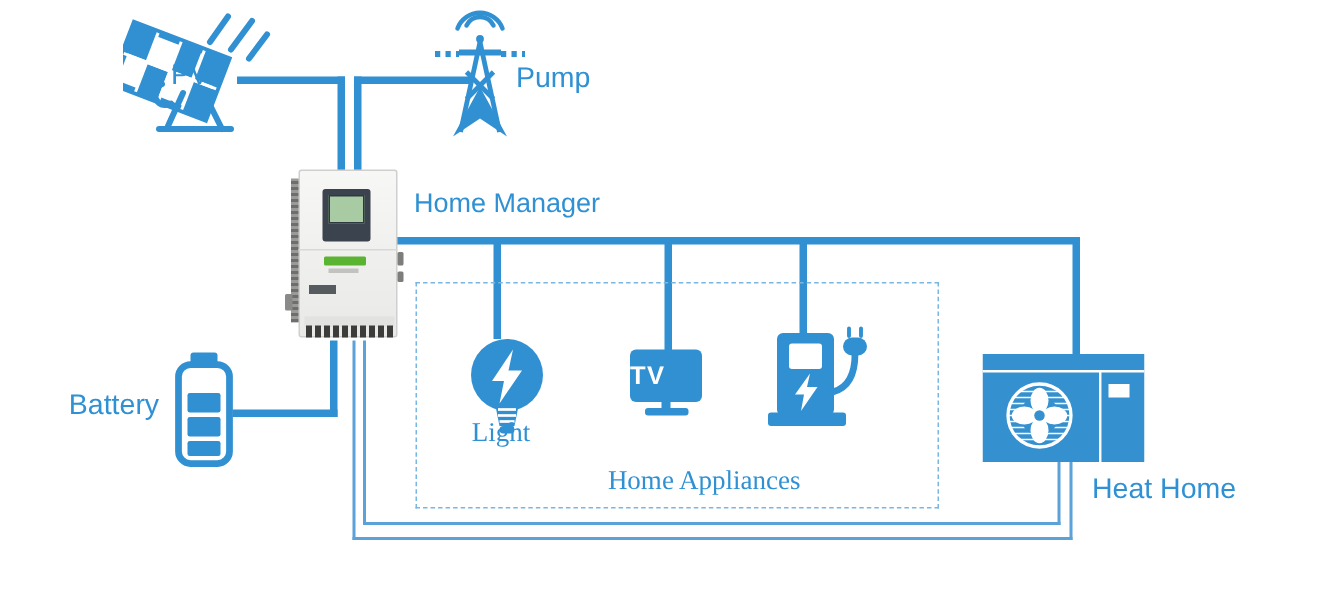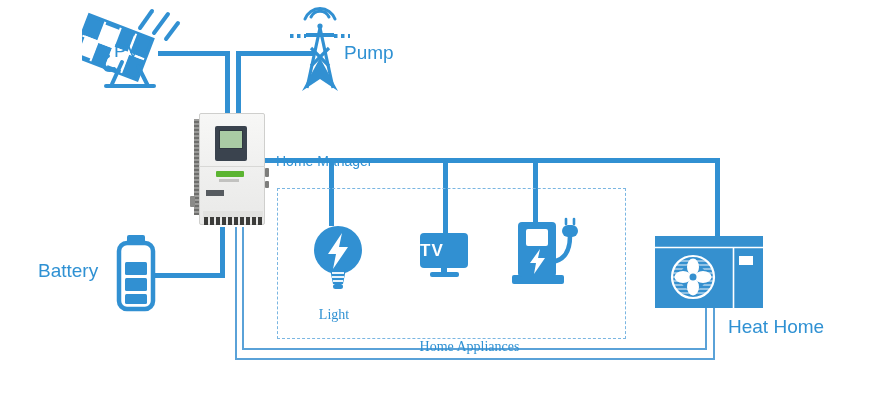--- a/index.html
+++ b/index.html
@@ -13,23 +13,23 @@
     position:relative;width:879px;height:400px;background:#ffffff;
     font-family:"Liberation Sans",sans-serif;overflow:hidden;
   }
   .abs{position:absolute;}
   .line{position:absolute;background:var(--blue);}
   .thinline{position:absolute;background:var(--thin);}
   .label{
     position:absolute;color:var(--label);font-size:19px;line-height:1.1;
     white-space:nowrap;
   }
-  .label.sm{font-size:14px;margin-top:28px;}
+  .label.sm{font-size:18px;}
   .center{text-align:center;font-family:Liberation Serif, serif;}
-  .right{text-align:left;}
+  .right{text-align:center;}
   .dashedbox{
     position:absolute;left:277px;top:188px;width:349px;height:151px;
     border:1px dashed var(--dash);box-sizing:border-box;
   }
   
   .inv-body{position:absolute;left:199px;top:113px;width:66px;height:112px;
     background:linear-gradient(180deg,#f7f7f6 0%,#efefee 55%,#e9e9e8 100%);
     border:1px solid #cfcfcd;border-radius:2px;box-sizing:border-box;}
   .inv-fins{position:absolute;left:194px;top:119px;width:6px;height:96px;
     background:repeating-linear-gradient(180deg,#9a9a98 0 2px,#6e6e6c 2px 4px);}

